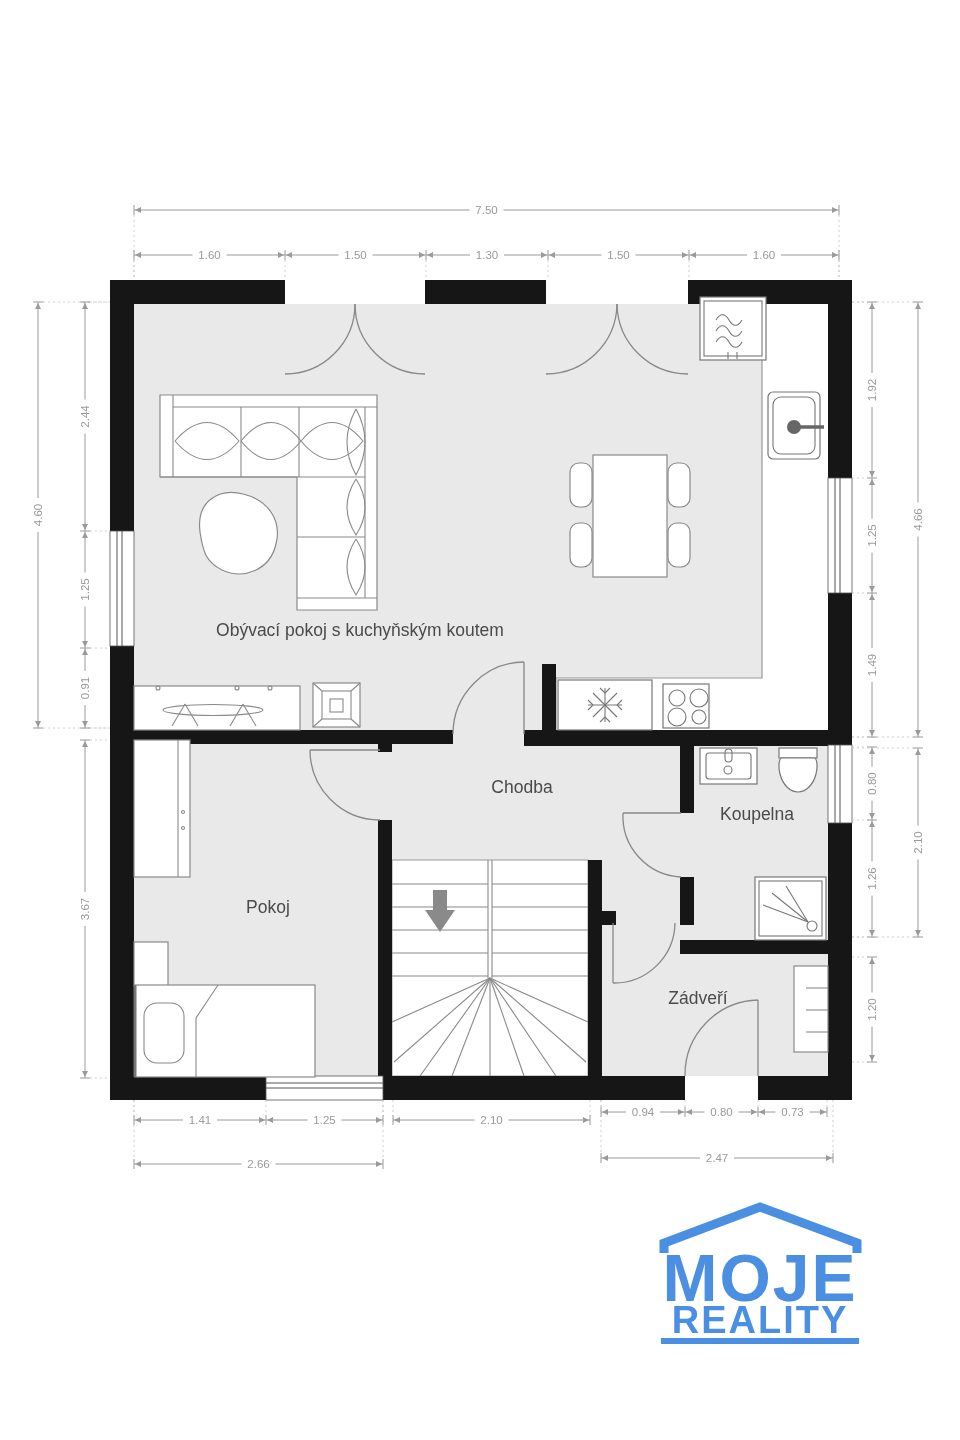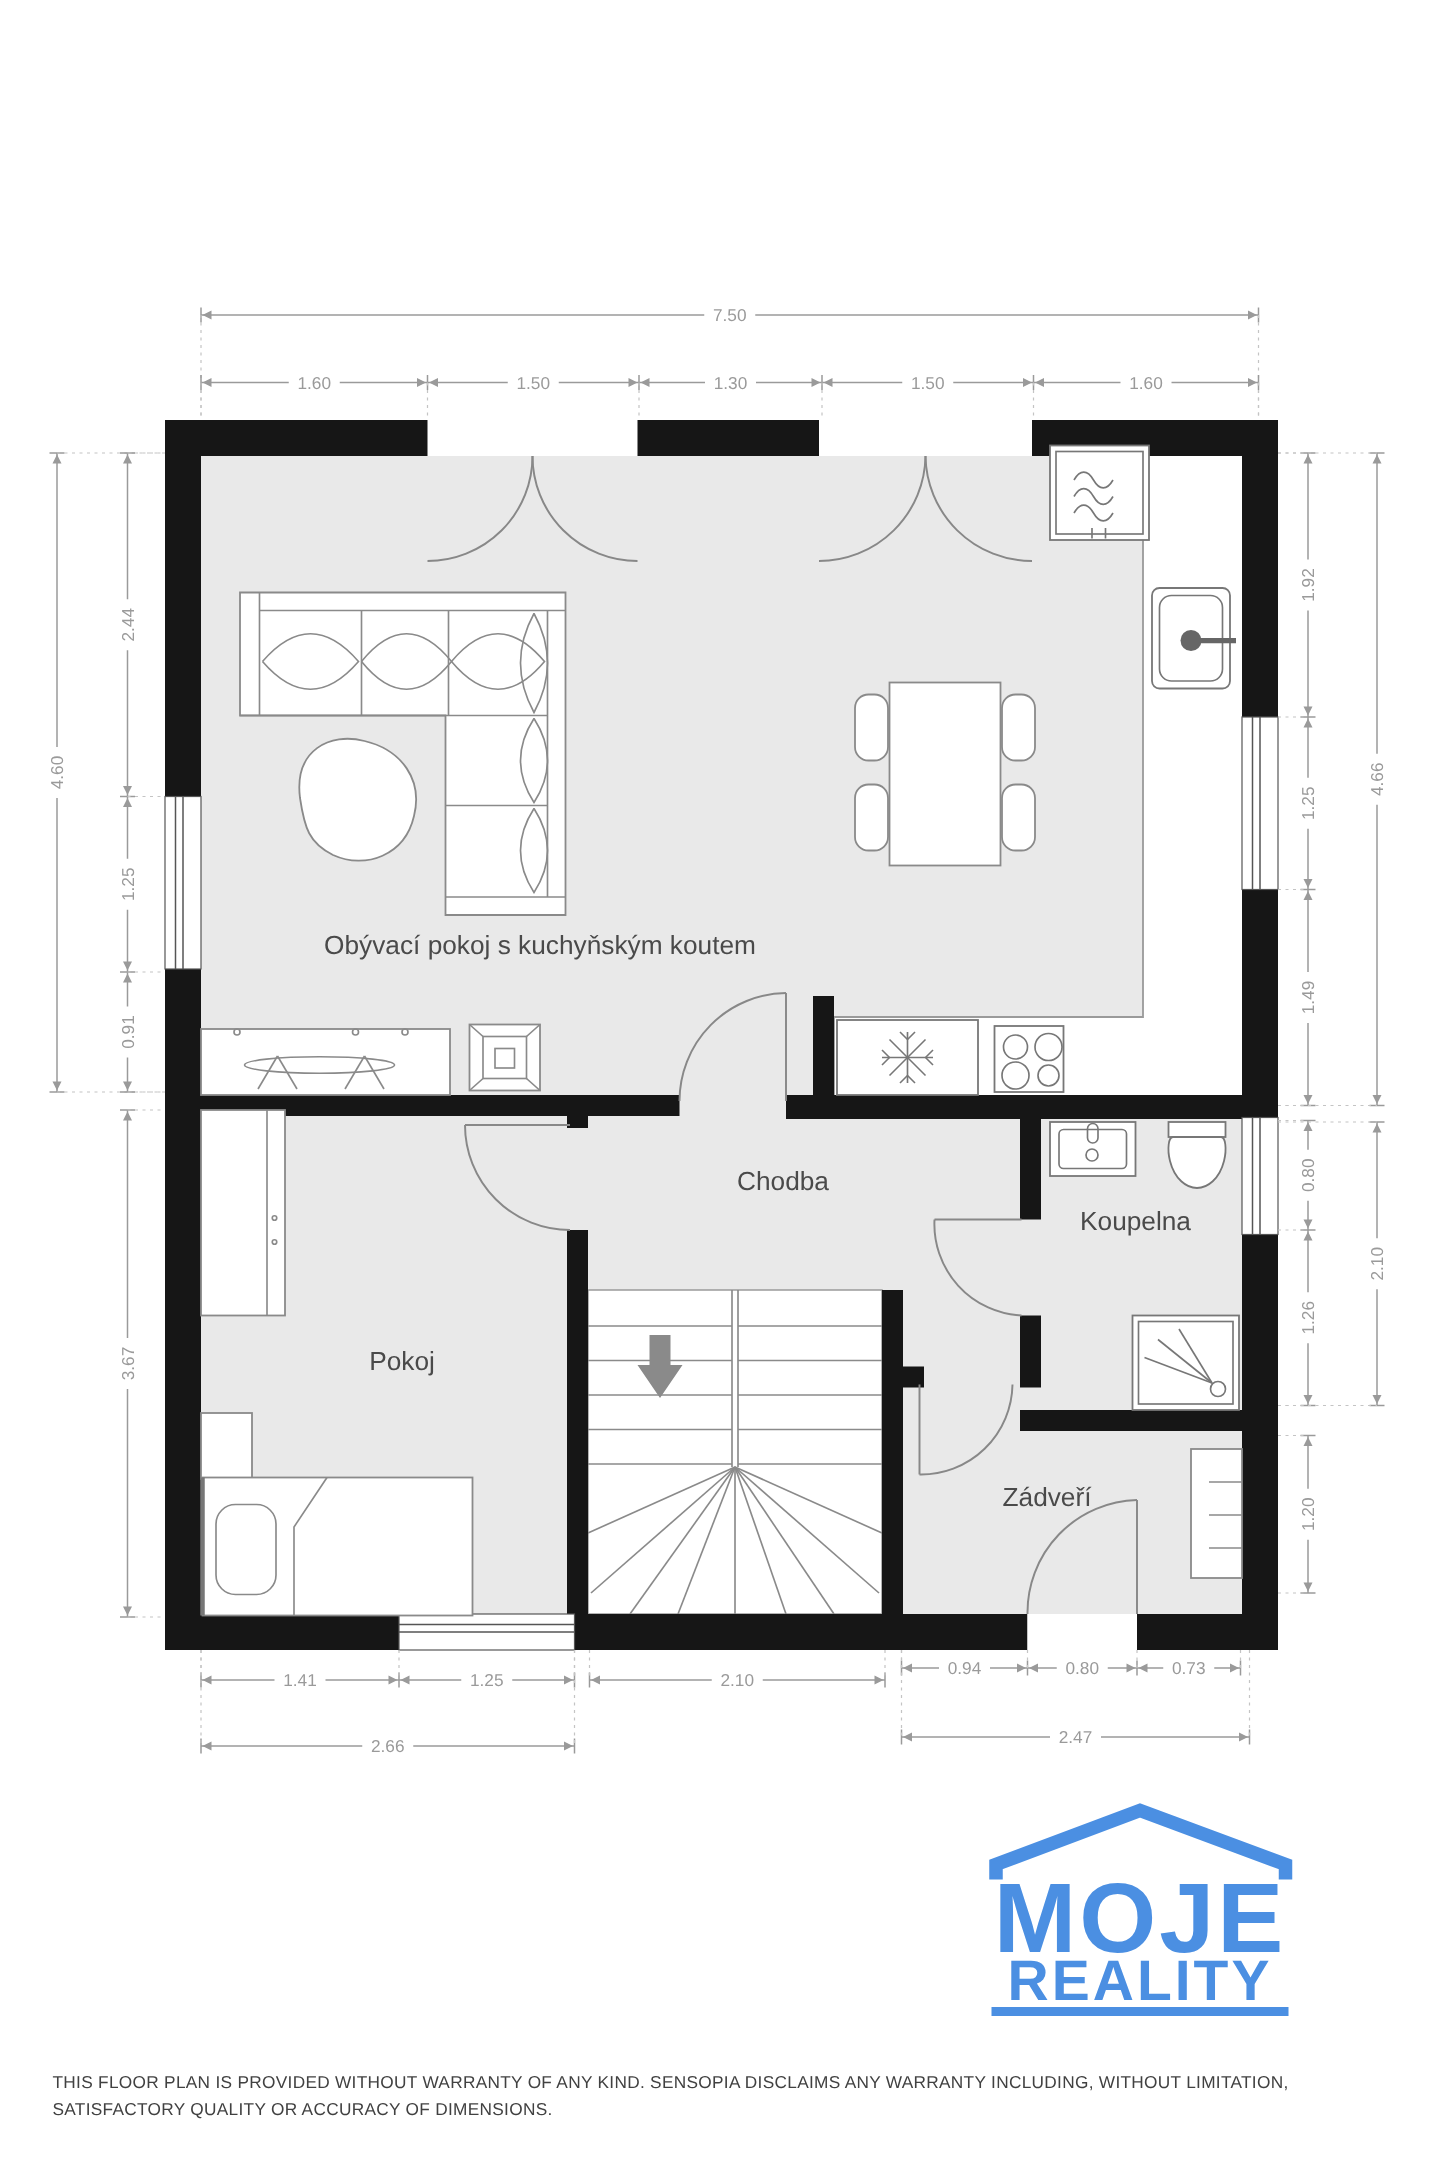--- a/index.html
+++ b/index.html
@@ -513,15 +513,14 @@
       </g>
 
   <g>
     <path d="M 664 1253 L 664 1243 L 760 1207 L 857 1243 L 857 1253" fill="none" stroke="#4b8fe2" stroke-width="9"></path>
     <text class="logo-text" x="760" y="1301" text-anchor="middle" font-size="66" letter-spacing="2" fill="#4b8fe2">MOJE</text>
     <text class="logo-text" x="760" y="1333" text-anchor="middle" font-size="38" letter-spacing="2" fill="#4b8fe2">REALITY</text>
     <rect x="661" y="1338" width="198" height="6" fill="#4b8fe2"></rect>
   </g>
 </svg>
 
-<div class="disclaimer">THIS FLOOR PLAN IS PROVIDED WITHOUT WARRANTY OF ANY KIND. SENSOPIA DISCLAIMS ANY WARRANTY INCLUDING, WITHOUT LIMITATION, SATISFACTORY QUALITY OR ACCURACY OF DIMENSIONS.</div>
 
 </div>
 
 </body></html>

